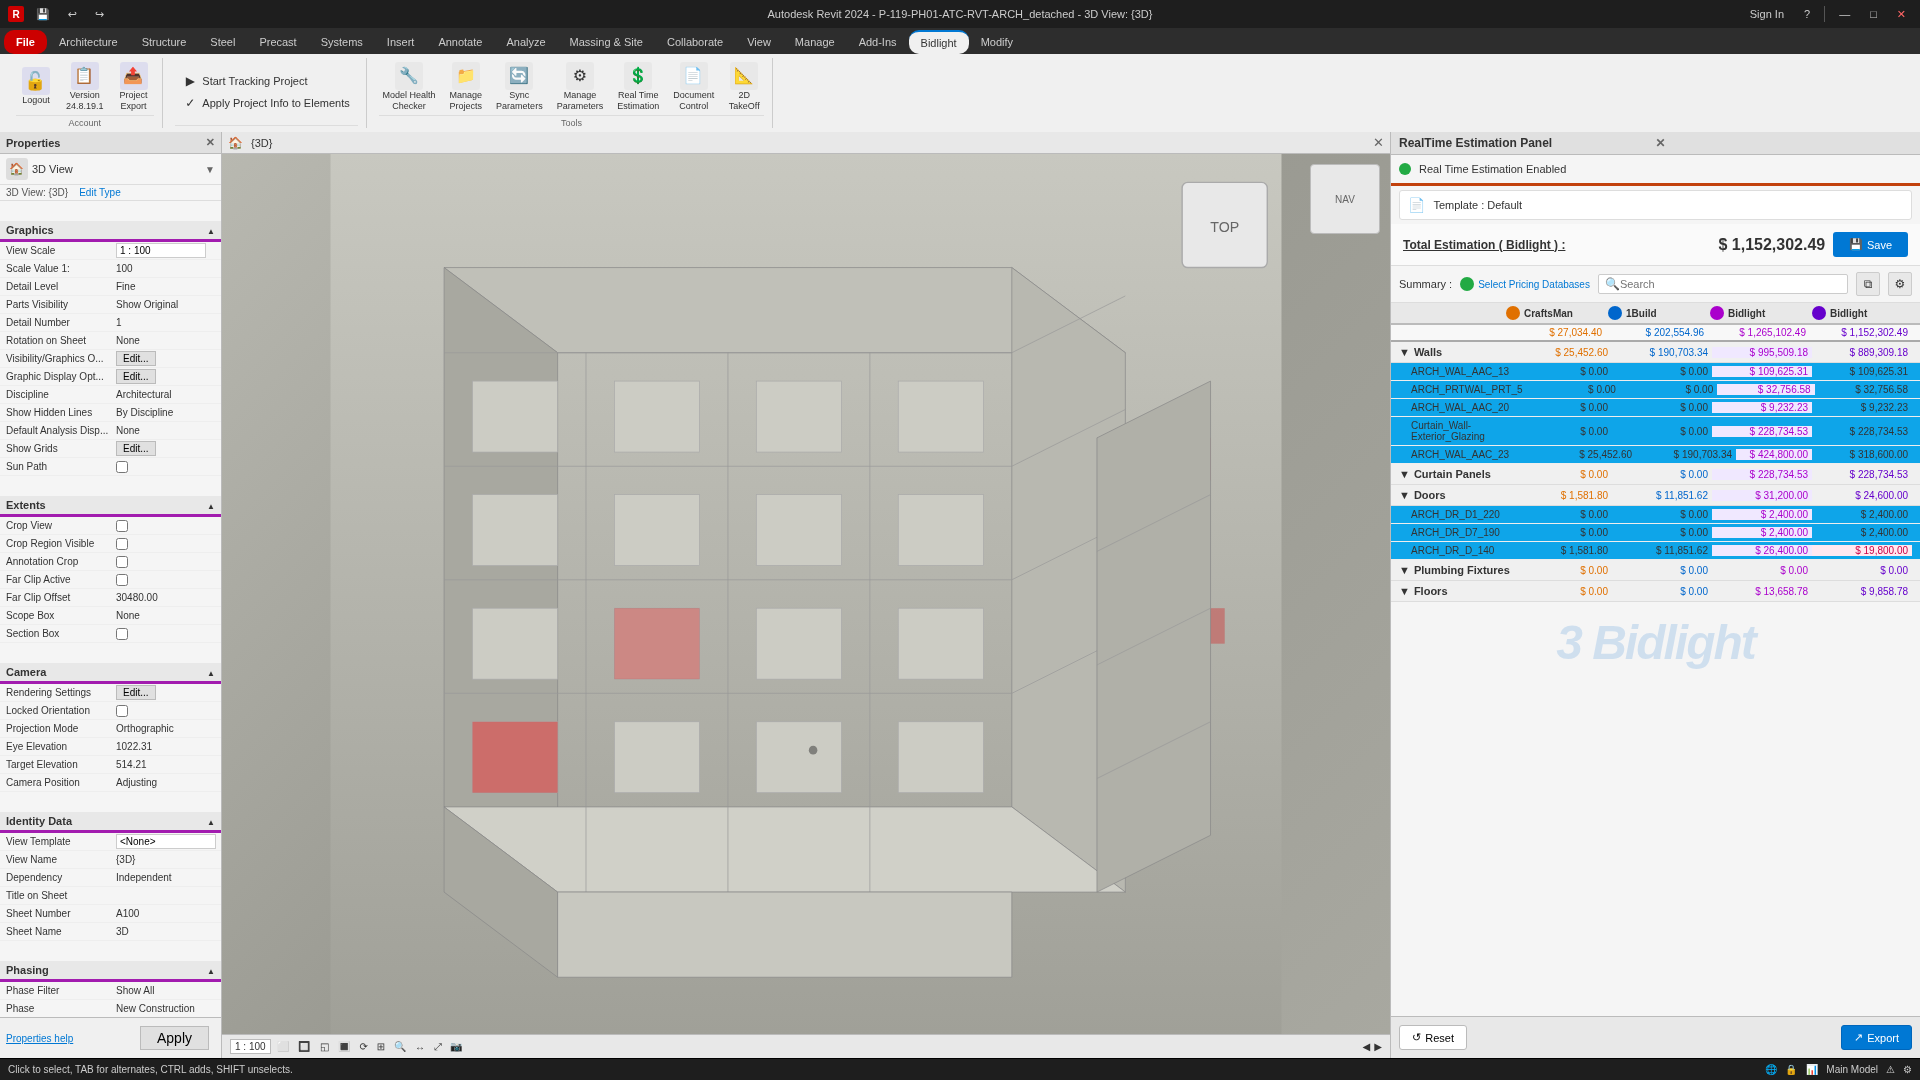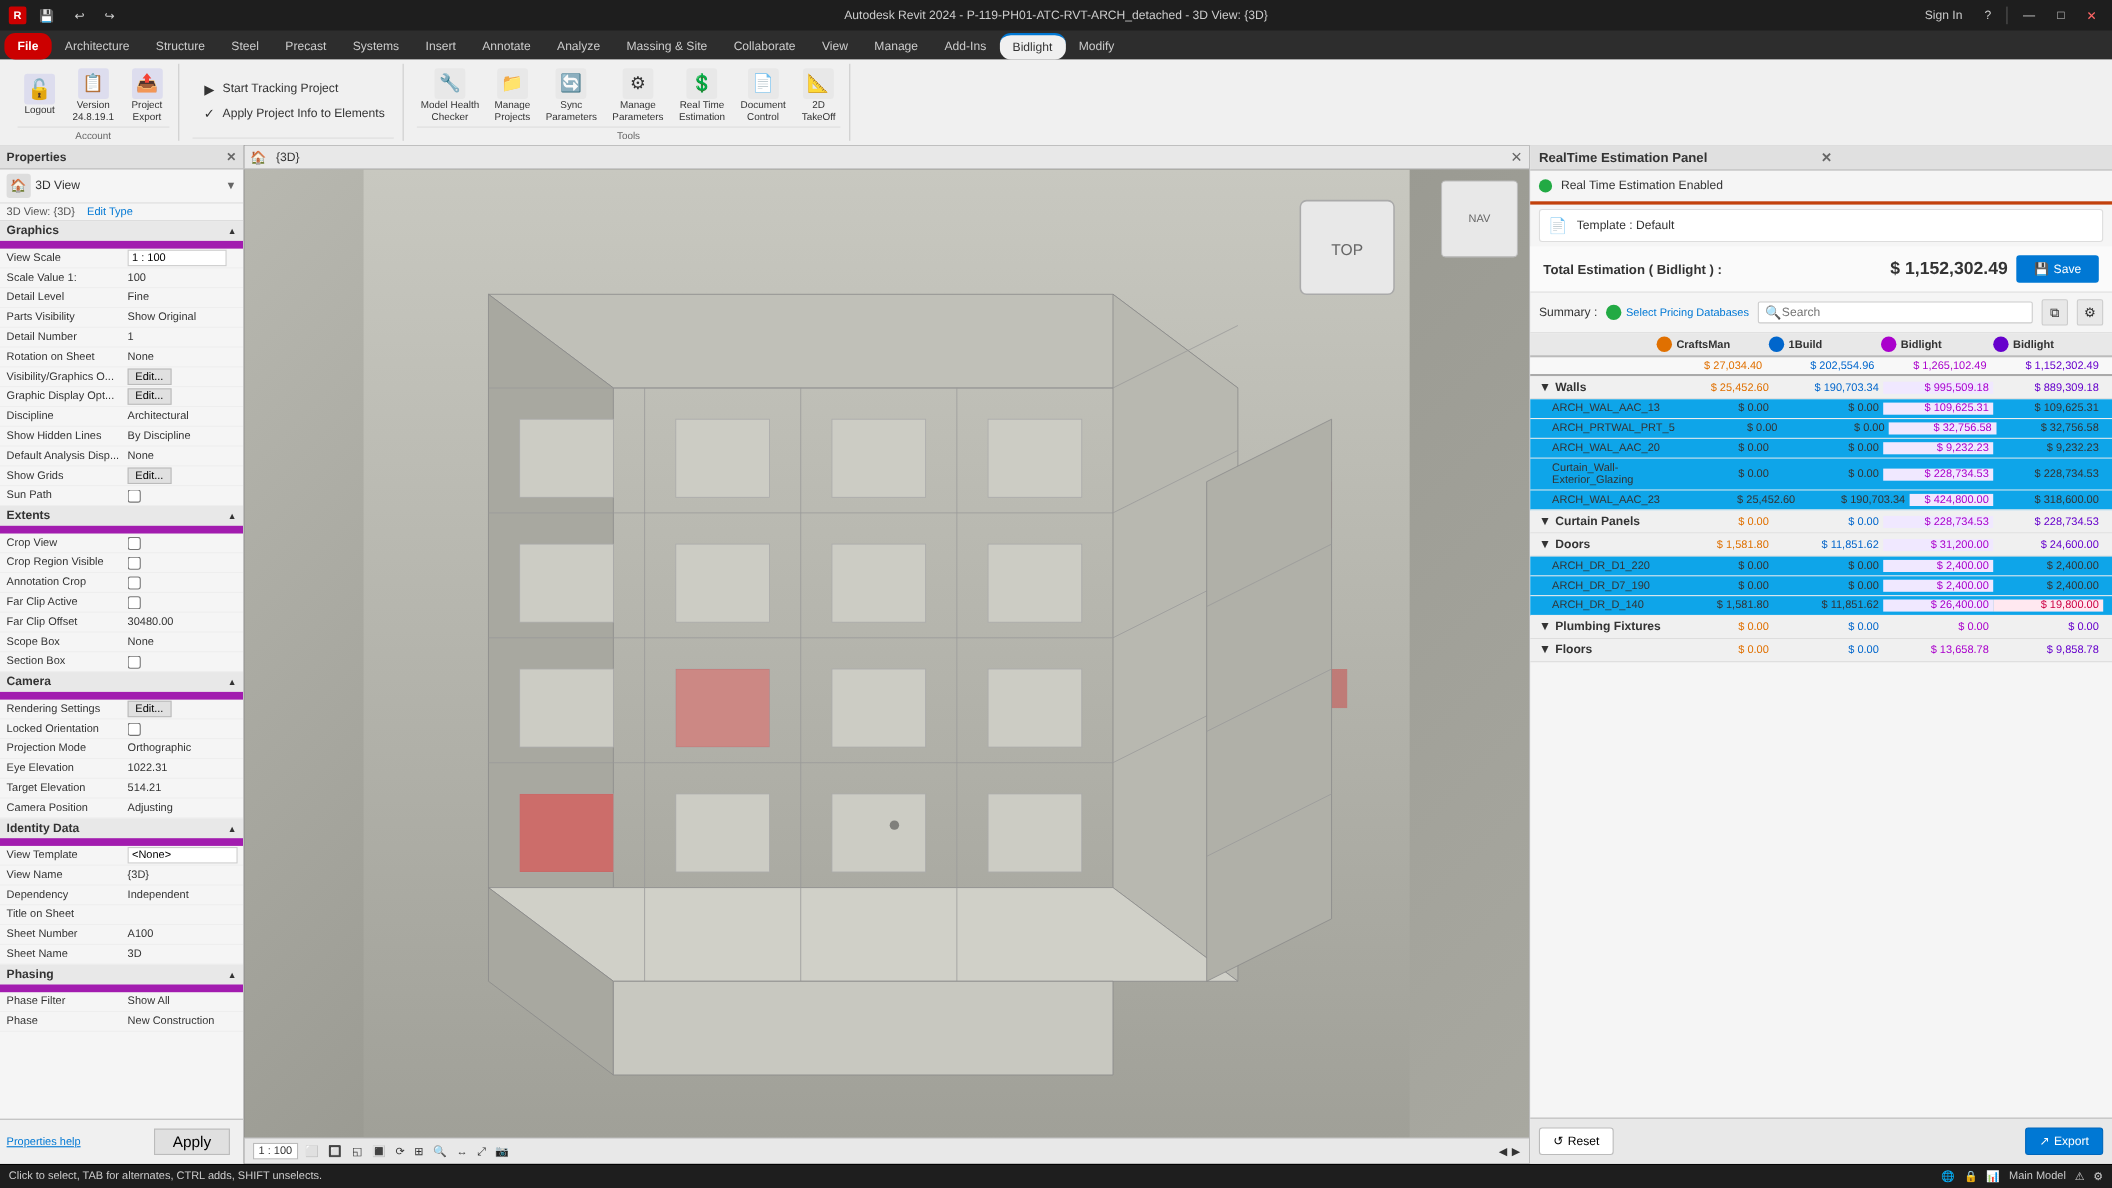--- a/index.html
+++ b/index.html
@@ -33,21 +33,21 @@
     #properties-panel { width: 222px; background: #f5f5f5; border-right: 1px solid #bbb; display: flex; flex-direction: column; overflow: hidden; }
     #properties-header { display: flex; justify-content: space-between; align-items: center; background: #e0e0e0; padding: 4px 6px; border-bottom: 1px solid #bbb; }
     #properties-header span { font-weight: bold; font-size: 11px; }
     .panel-close { cursor: pointer; color: #666; font-size: 14px; }
     #view-type-row { display: flex; align-items: center; gap: 4px; padding: 4px 6px; border-bottom: 1px solid #ddd; }
     .view-icon { width: 22px; height: 22px; background: #ddd; border-radius: 3px; display: flex; align-items: center; justify-content: center; font-size: 12px; }
     .view-type-label { flex: 1; font-size: 11px; }
     .view-type-dropdown { font-size: 10px; color: #666; cursor: pointer; }
     #prop-view-label { font-size: 10px; color: #555; padding: 2px 6px; border-bottom: 1px solid #ddd; }
     .prop-section { display: flex; flex-direction: column; }
-    .prop-section-header { display: flex; justify-content: space-between; align-items: center; background: #e8e8e8; padding: 3px 6px; border-bottom: 7px solid #a21caf; cursor: pointer; }
+    .prop-section-header { display: flex; justify-content: space-between; align-items: center; background: #e8e8e8; padding: 3px 6px; border-bottom: 3px solid #a21caf; cursor: pointer; margin-top: 20px; }
     .prop-section-header span { font-size: 11px; font-weight: bold; }
     .prop-row { display: flex; align-items: center; padding: 1px 6px; border-bottom: 1px solid #eee; min-height: 18px; }
     .prop-label { width: 110px; font-size: 10px; color: #333; flex-shrink: 0; }
     .prop-value { flex: 1; font-size: 10px; color: #333; }
     .prop-value-input { background: white; border: 1px solid #ccc; padding: 1px 3px; font-size: 10px; width: 100%; }
     .prop-value-btn { background: #e0e0e0; border: 1px solid #bbb; padding: 1px 6px; font-size: 10px; cursor: pointer; }
     .prop-checkbox { width: 12px; height: 12px; }
     .prop-scroll { flex: 1; overflow-y: auto; }
     #apply-btn { margin: 4px 6px; background: #e0e0e0; border: 1px solid #bbb; padding: 3px 12px; cursor: pointer; font-size: 11px; align-self: flex-start; }
 
@@ -65,21 +65,21 @@
     
     #estimation-panel { width: 530px; background: #f5f5f5; border-left: 1px solid #bbb; display: flex; flex-direction: column; overflow: hidden; }
     #est-header { display: flex; align-items: center; background: #e0e0e0; padding: 4px 8px; border-bottom: 1px solid #bbb; }
     #est-header span { font-size: 12px; font-weight: bold; flex: 1; }
     .est-close { cursor: pointer; color: #666; font-size: 14px; }
     #est-enabled-row { display: flex; align-items: center; gap: 8px; padding: 8px; border-bottom: 3px solid #c2410c; }
     .green-dot { width: 12px; height: 12px; background: #22aa44; border-radius: 50%; }
     #est-template-row { display: flex; align-items: center; gap: 8px; padding: 6px 8px; border-bottom: 1px solid #ddd; background: white; margin: 4px 8px; border: 1px solid #ddd; border-radius: 3px; }
     .doc-icon { font-size: 14px; color: #555; }
     #est-total-row { display: flex; align-items: center; justify-content: space-between; padding: 8px 12px; border-bottom: 1px solid #ddd; background: #fafafa; }
-    #est-total-label { font-size: 12px; font-weight: bold; }
+    #est-total-label { font-size: 12px; font-weight: bold; text-decoration: underline; }
     #est-total-value { font-size: 16px; font-weight: bold; color: #333; }
     #save-btn { background: #0078d4; color: white; border: none; padding: 6px 16px; cursor: pointer; font-size: 11px; display: flex; align-items: center; gap: 4px; border-radius: 3px; }
     #est-summary { display: flex; align-items: center; gap: 8px; padding: 6px 8px; border-bottom: 1px solid #ddd; }
     #est-search { flex: 1; display: flex; align-items: center; background: white; border: 1px solid #ccc; padding: 2px 6px; border-radius: 2px; }
     #est-search input { border: none; outline: none; font-size: 11px; flex: 1; }
     .search-icon-sm { font-size: 12px; color: #888; }
     .est-tool-btn { width: 24px; height: 24px; display: flex; align-items: center; justify-content: center; background: #e8e8e8; border: 1px solid #ccc; cursor: pointer; font-size: 12px; border-radius: 2px; }
     #est-columns { display: flex; background: #e8e8e8; border-bottom: 2px solid #bbb; padding: 3px 8px; gap: 2px; font-size: 10px; font-weight: bold; }
     .est-col-name { flex: 1; }
     .est-col { width: 100px; text-align: right; display: flex; align-items: center; gap: 4px; }
@@ -723,20 +723,23 @@
         <div class="est-cat-name">
           <span>▼</span>
           <span>Floors</span>
         </div>
         <div class="est-cat-val cat-craftsman">$ 0.00</div>
         <div class="est-cat-val cat-1build">$ 0.00</div>
         <div class="est-cat-val" style="width:100px;text-align:right;padding-right:4px;color:#aa00cc;">$ 13,658.78</div>
         <div class="est-cat-val" style="width:100px;text-align:right;padding-right:4px;color:#6600cc;">$ 9,858.78</div>
       </div>
 
+      <div style="position:relative;height:80px;display:flex;align-items:center;justify-content:center;overflow:hidden;">
+        <span style="font-size:48px;font-weight:bold;color:#0066cc;opacity:0.15;font-style:italic;letter-spacing:-2px;">3 Bidlight</span>
+      </div>
     </div>
 
     <div id="est-footer">
       <button class="est-footer-btn">
         <span>↺</span>
         <span>Reset</span>
       </button>
       <button class="est-footer-btn" style="background:#0078d4;color:white;border:1px solid #0066bb;">
         <span>↗</span>
         <span>Export</span>

